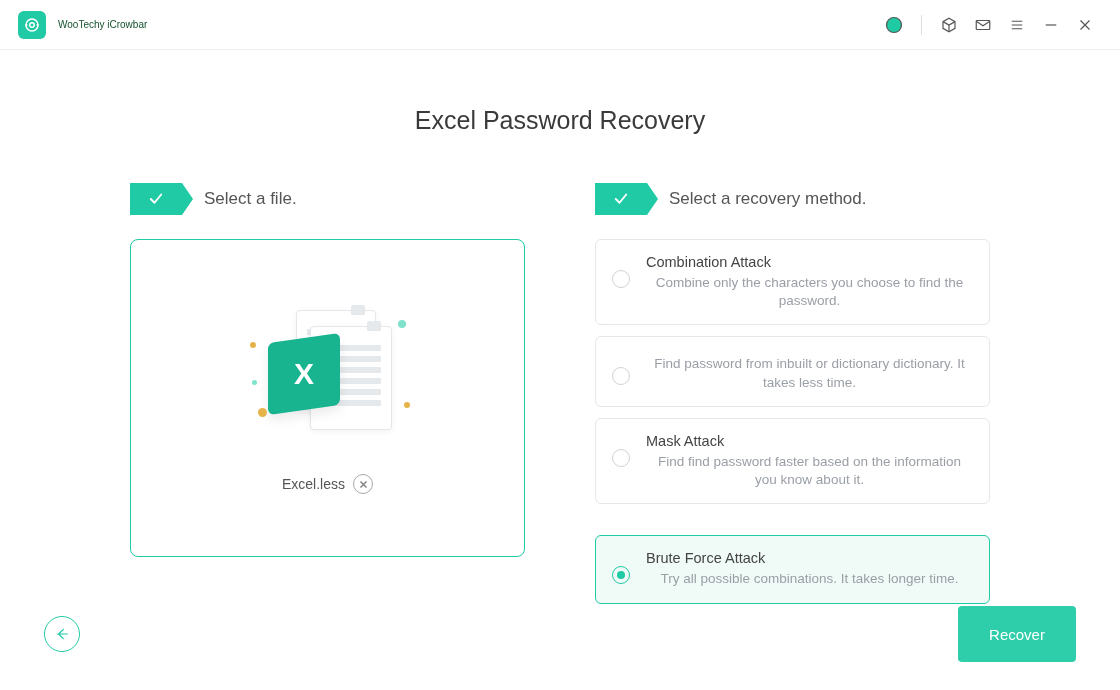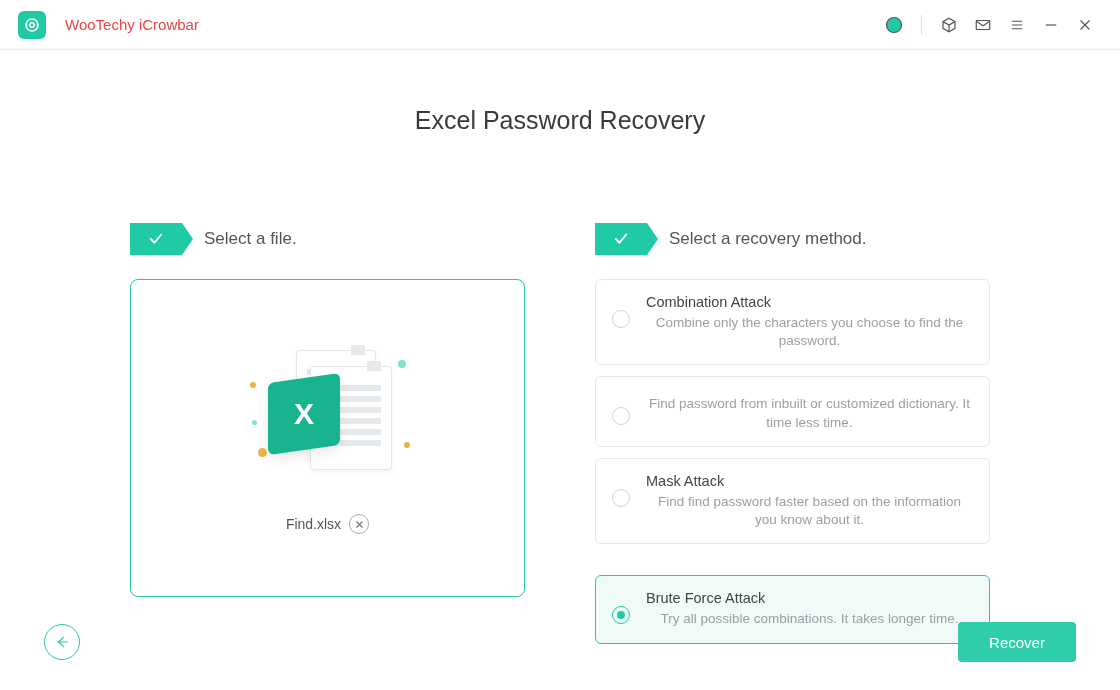--- a/index.html
+++ b/index.html
@@ -1,29 +1,29 @@
 <!DOCTYPE html>
 <html><head>
 <meta charset="utf-8">
 <style>
   * { box-sizing: border-box; margin: 0; padding: 0; }
   html, body { width: 1120px; height: 690px; font-family: "Segoe UI", Arial, sans-serif; background:#fff; color:#333; }
   .titlebar { height: 50px; display:flex; align-items:center; padding:0 18px; border-bottom:1px solid #eee; }
   .logo-badge { width:28px; height:28px; background:#1fcaa4; border-radius:6px; display:flex; align-items:center; justify-content:center; color:#fff; }
   .logo-badge svg { width:18px; height:18px; }
-  .app-name { margin-left:19px; font-size:15px; color:#ef4444; }
+  .app-name { margin-left:12px; font-size:10px; color:#14532d; }
   .tb-spacer { flex:1; }
   .tb-icon { width:34px; height:34px; display:flex; align-items:center; justify-content:center; color:#555; }
   .tb-icon svg { width:18px; height:18px; stroke:#555; fill:none; stroke-width:1.6; }
   .tb-icon.account svg circle.head, .tb-icon.account svg path { fill:#1fcaa4; stroke:none; }
   .divider-v { width:1px; height:20px; background:#ddd; margin:0 10px; }
   .page-title { text-align:center; font-size:25px; font-weight:400; color:#3a3a3a; margin-top:56px; margin-bottom:48px; }
   .columns { display:flex; padding:0 130px; gap:70px; }
   .col { flex:1; min-width:0; }
-  .step-hdr { display:flex; align-items:center; margin-bottom:24px;margin-top:40px; }
+  .step-hdr { display:flex; align-items:center; margin-bottom:24px; }
   .ribbon { position:relative; width:52px; height:32px; background:#1fcaa4; display:flex; align-items:center; justify-content:center; }
   .ribbon::after { content:""; position:absolute; right:-11px; top:0; width:0; height:0; border-top:16px solid transparent; border-bottom:16px solid transparent; border-left:11px solid #1fcaa4; }
   .ribbon svg { width:18px; height:18px; stroke:#fff; fill:none; stroke-width:2.5; stroke-linecap:round; stroke-linejoin:round; }
   .step-label { margin-left:22px; font-size:17px; color:#555; }
   .file-panel { border:1px solid #1fcaa4; border-radius:8px; height:318px; display:flex; flex-direction:column; align-items:center; justify-content:center; }
   .file-illustration { width:160px; height:150px; position:relative; }
   .sheet { position:absolute; background:#fff; border:1px solid #e3e6ea; border-radius:4px; box-shadow:0 2px 6px rgba(0,0,0,0.05); }
   .sheet .rows { padding:18px 10px 8px 10px; display:flex; flex-direction:column; gap:5px; }
   .sheet .row { height:6px; background:#e6e9ec; border-radius:1px; }
   .sheet .tab { position:absolute; top:0; right:10px; width:14px; height:10px; background:#e6e9ec; border-top-left-radius:2px; border-top-right-radius:2px; transform:translateY(-6px); }
@@ -50,21 +50,21 @@
   .method .body { flex:1; min-width:0; }
   .method .title-row { display:flex; align-items:flex-end; gap:8px; }
   .method .title { font-size:14.5px; color:#444; }
   .method .desc { font-size:13.5px; color:#9a9fa6; margin-top:4px; line-height:1.35;text-align:center; }
   .dict-icon { color:#9a9fa6; display:inline-flex; }
   .dict-icon svg { width:14px; height:14px; stroke:#9a9fa6; fill:none; stroke-width:1.5; }
   .footer { position:absolute; bottom:28px; left:0; right:0; padding:0 44px; display:flex; align-items:center; }
   .back-btn { width:36px; height:36px; border:1.5px solid #1fcaa4; border-radius:50%; display:flex; align-items:center; justify-content:center; cursor:pointer; }
   .back-btn svg { width:16px; height:16px; stroke:#1fcaa4; fill:none; stroke-width:1.8; stroke-linecap:round; stroke-linejoin:round; }
   .footer-spacer { flex:1; }
-  .recover-btn { background:#2fceaa; color:#fff; border:none; border-radius:4px; width:118px; height:40px; font-size:15px; cursor:pointer; }
+  .recover-btn { background:#2fceaa; color:#fff; border:none; border-radius:4px; width:118px; height:56px; font-size:15px; cursor:pointer; }
   .root { position:relative; width:1120px; height:690px; }
 </style>
 </head>
 <body>
 
 <div class="root">
   <div class="titlebar">
     <div class="logo-badge">
       <svg viewBox="0 0 24 24">
           <circle cx="12" cy="12" r="8" fill="none" stroke="#fff" stroke-width="2"></circle>
@@ -152,21 +152,21 @@
           <div class="excel-badge">
               <span>X</span>
             </div>
           <div class="dot d1"></div>
             <div class="dot d2"></div>
             <div class="dot d3"></div>
             <div class="dot d4"></div>
             <div class="dot d5"></div>
         </div>
         <div class="filename-row">
-          <span class="filename">Find.xlsx</span>
+          <span class="filename">Excel.less</span>
           <span class="remove-btn">
             <svg viewBox="0 0 12 12">
                 <path d="M2 2l8 8M10 2l-8 8"></path>
               </svg>
           </span>
         </div>
       </div>
     </div>
 
     <div class="col">
@@ -185,21 +185,21 @@
           <div class="title-row">
               <span class="title">Combination Attack</span>
             </div>
           <div class="desc">Combine only the characters you choose to find the password.</div>
         </div>
       </div>
 
       <div class="method">
         <div class="radio"></div>
         <div class="body">
-          <div class="desc">Find password from inbuilt or customized dictionary. It time less time.</div>
+          <div class="desc">Find password from inbuilt or dictionary dictionary. It takes less time.</div>
         </div>
       </div>
 
       <div class="method">
         <div class="radio"></div>
         <div class="body">
           <div class="title-row">
               <span class="title">Mask Attack</span>
             </div>
           <div class="desc">Find find password faster based on the information you know about it.</div>

